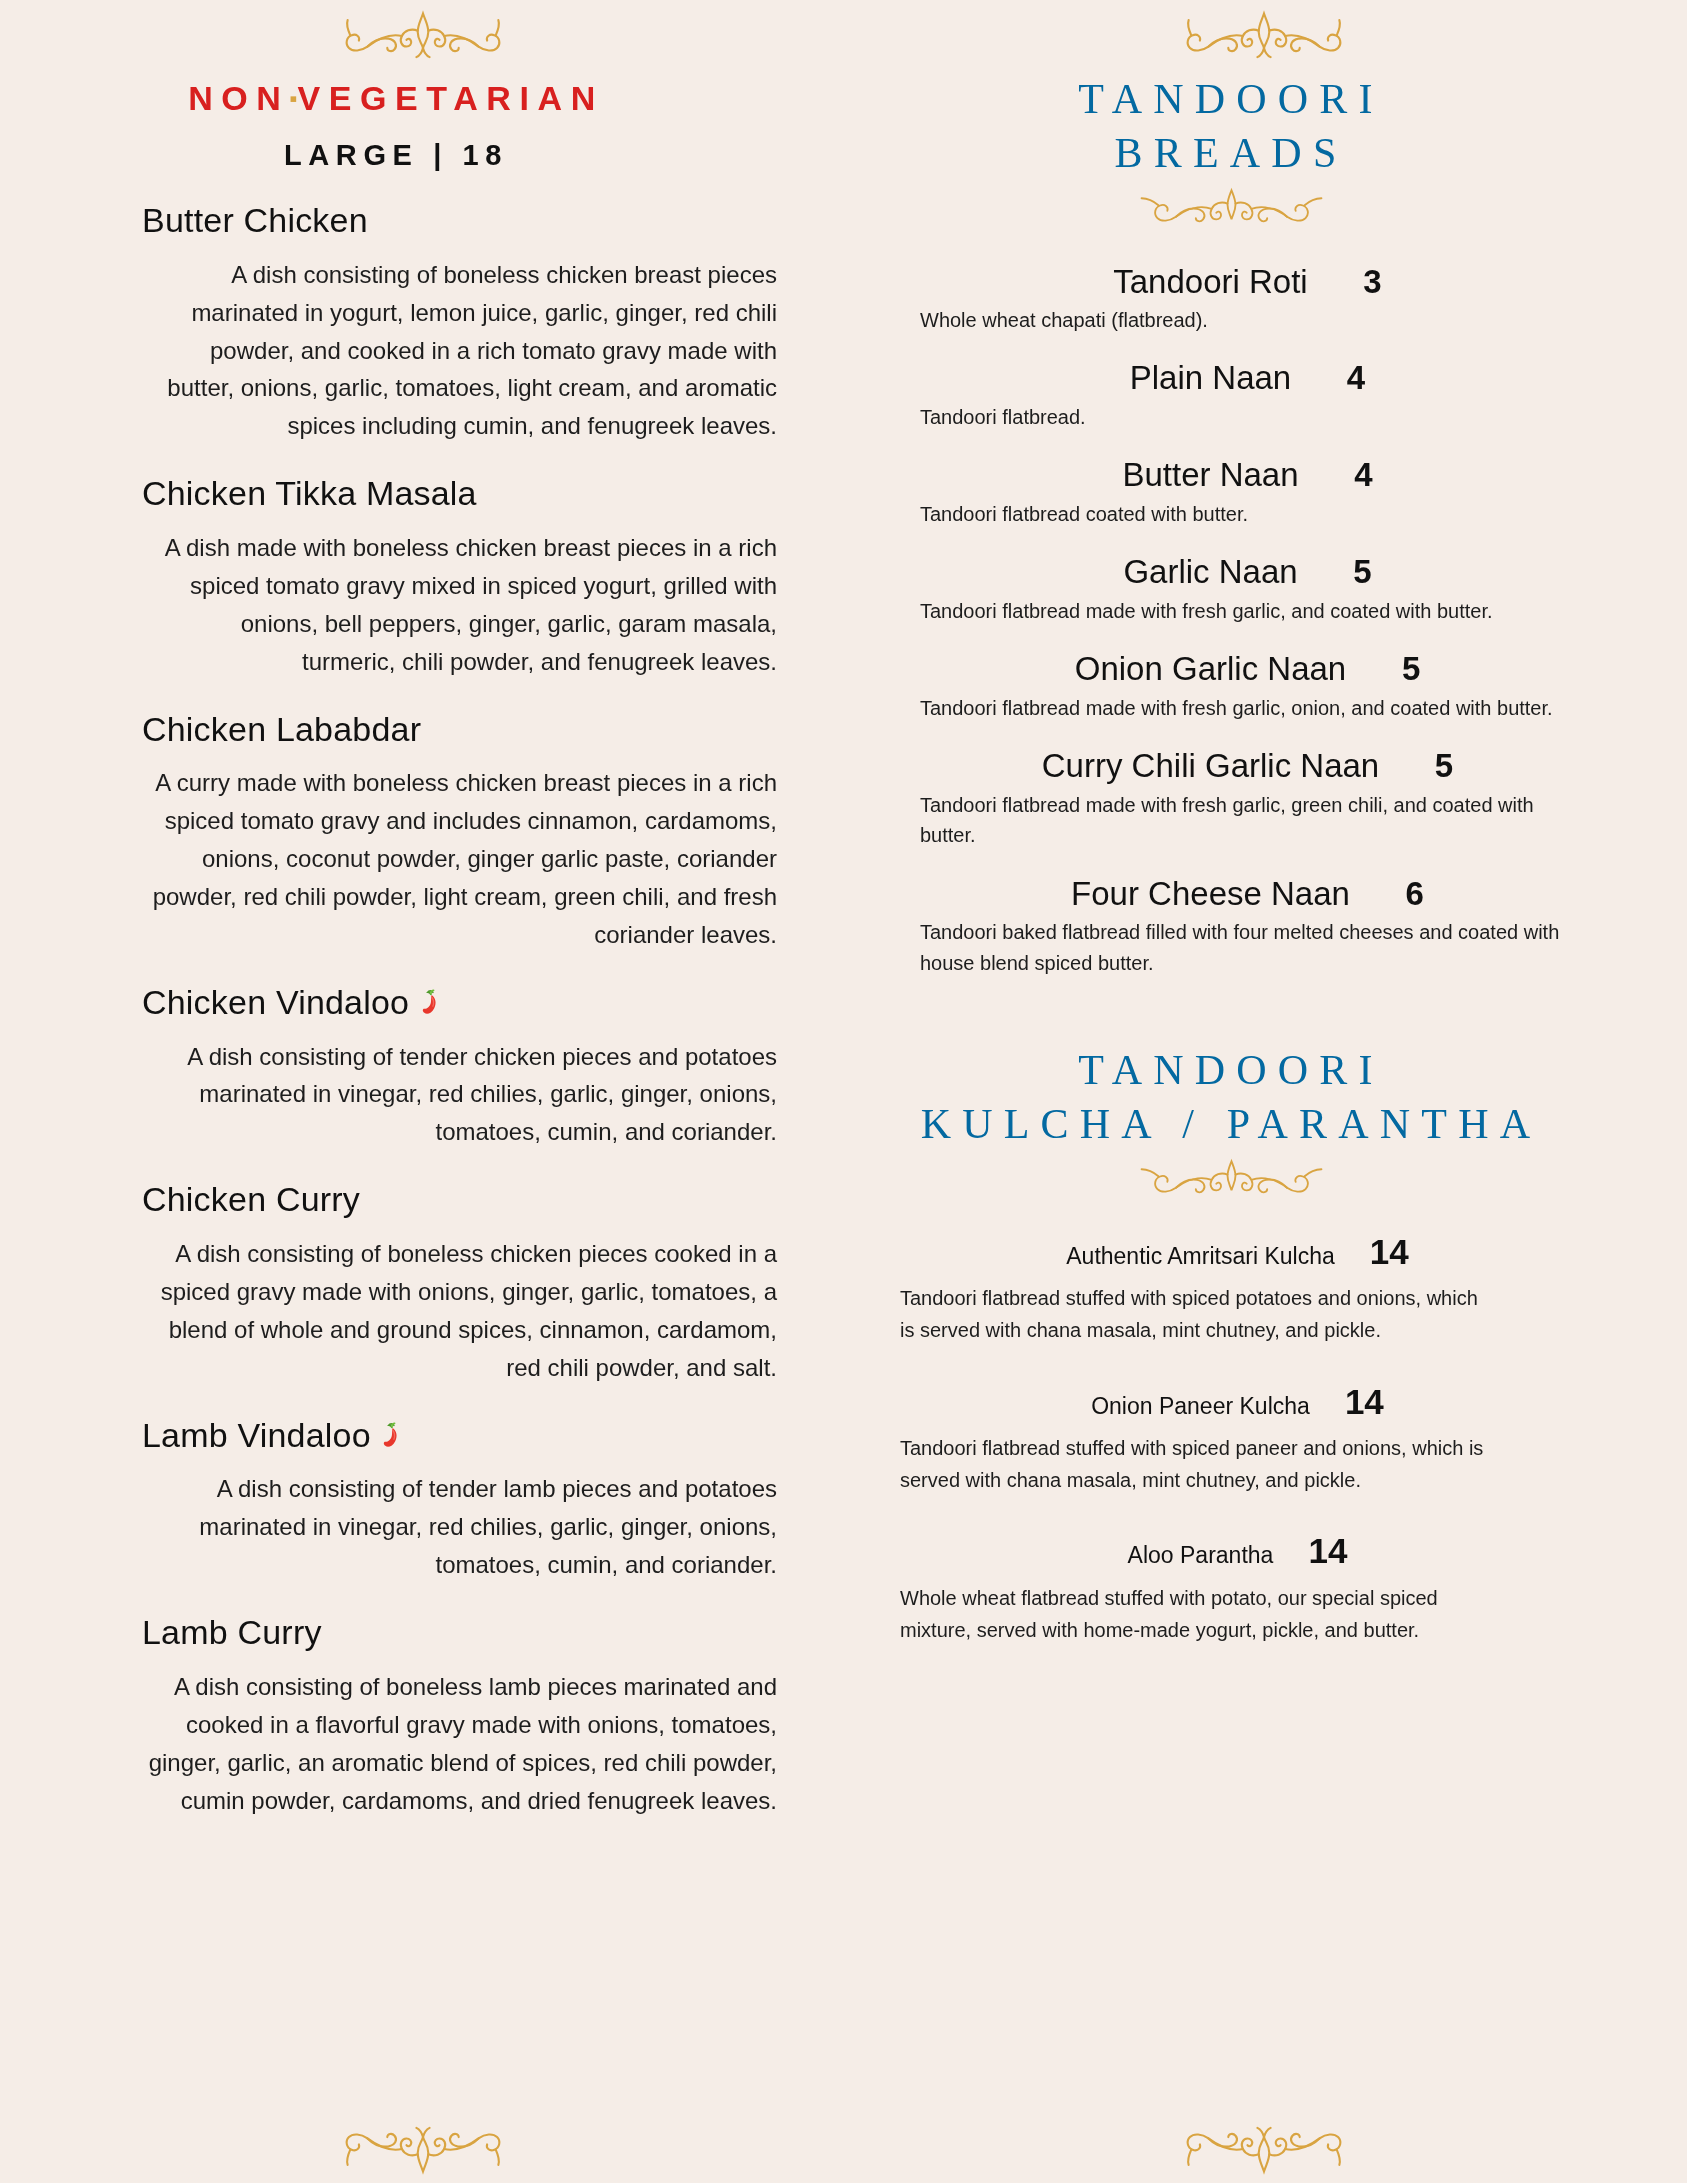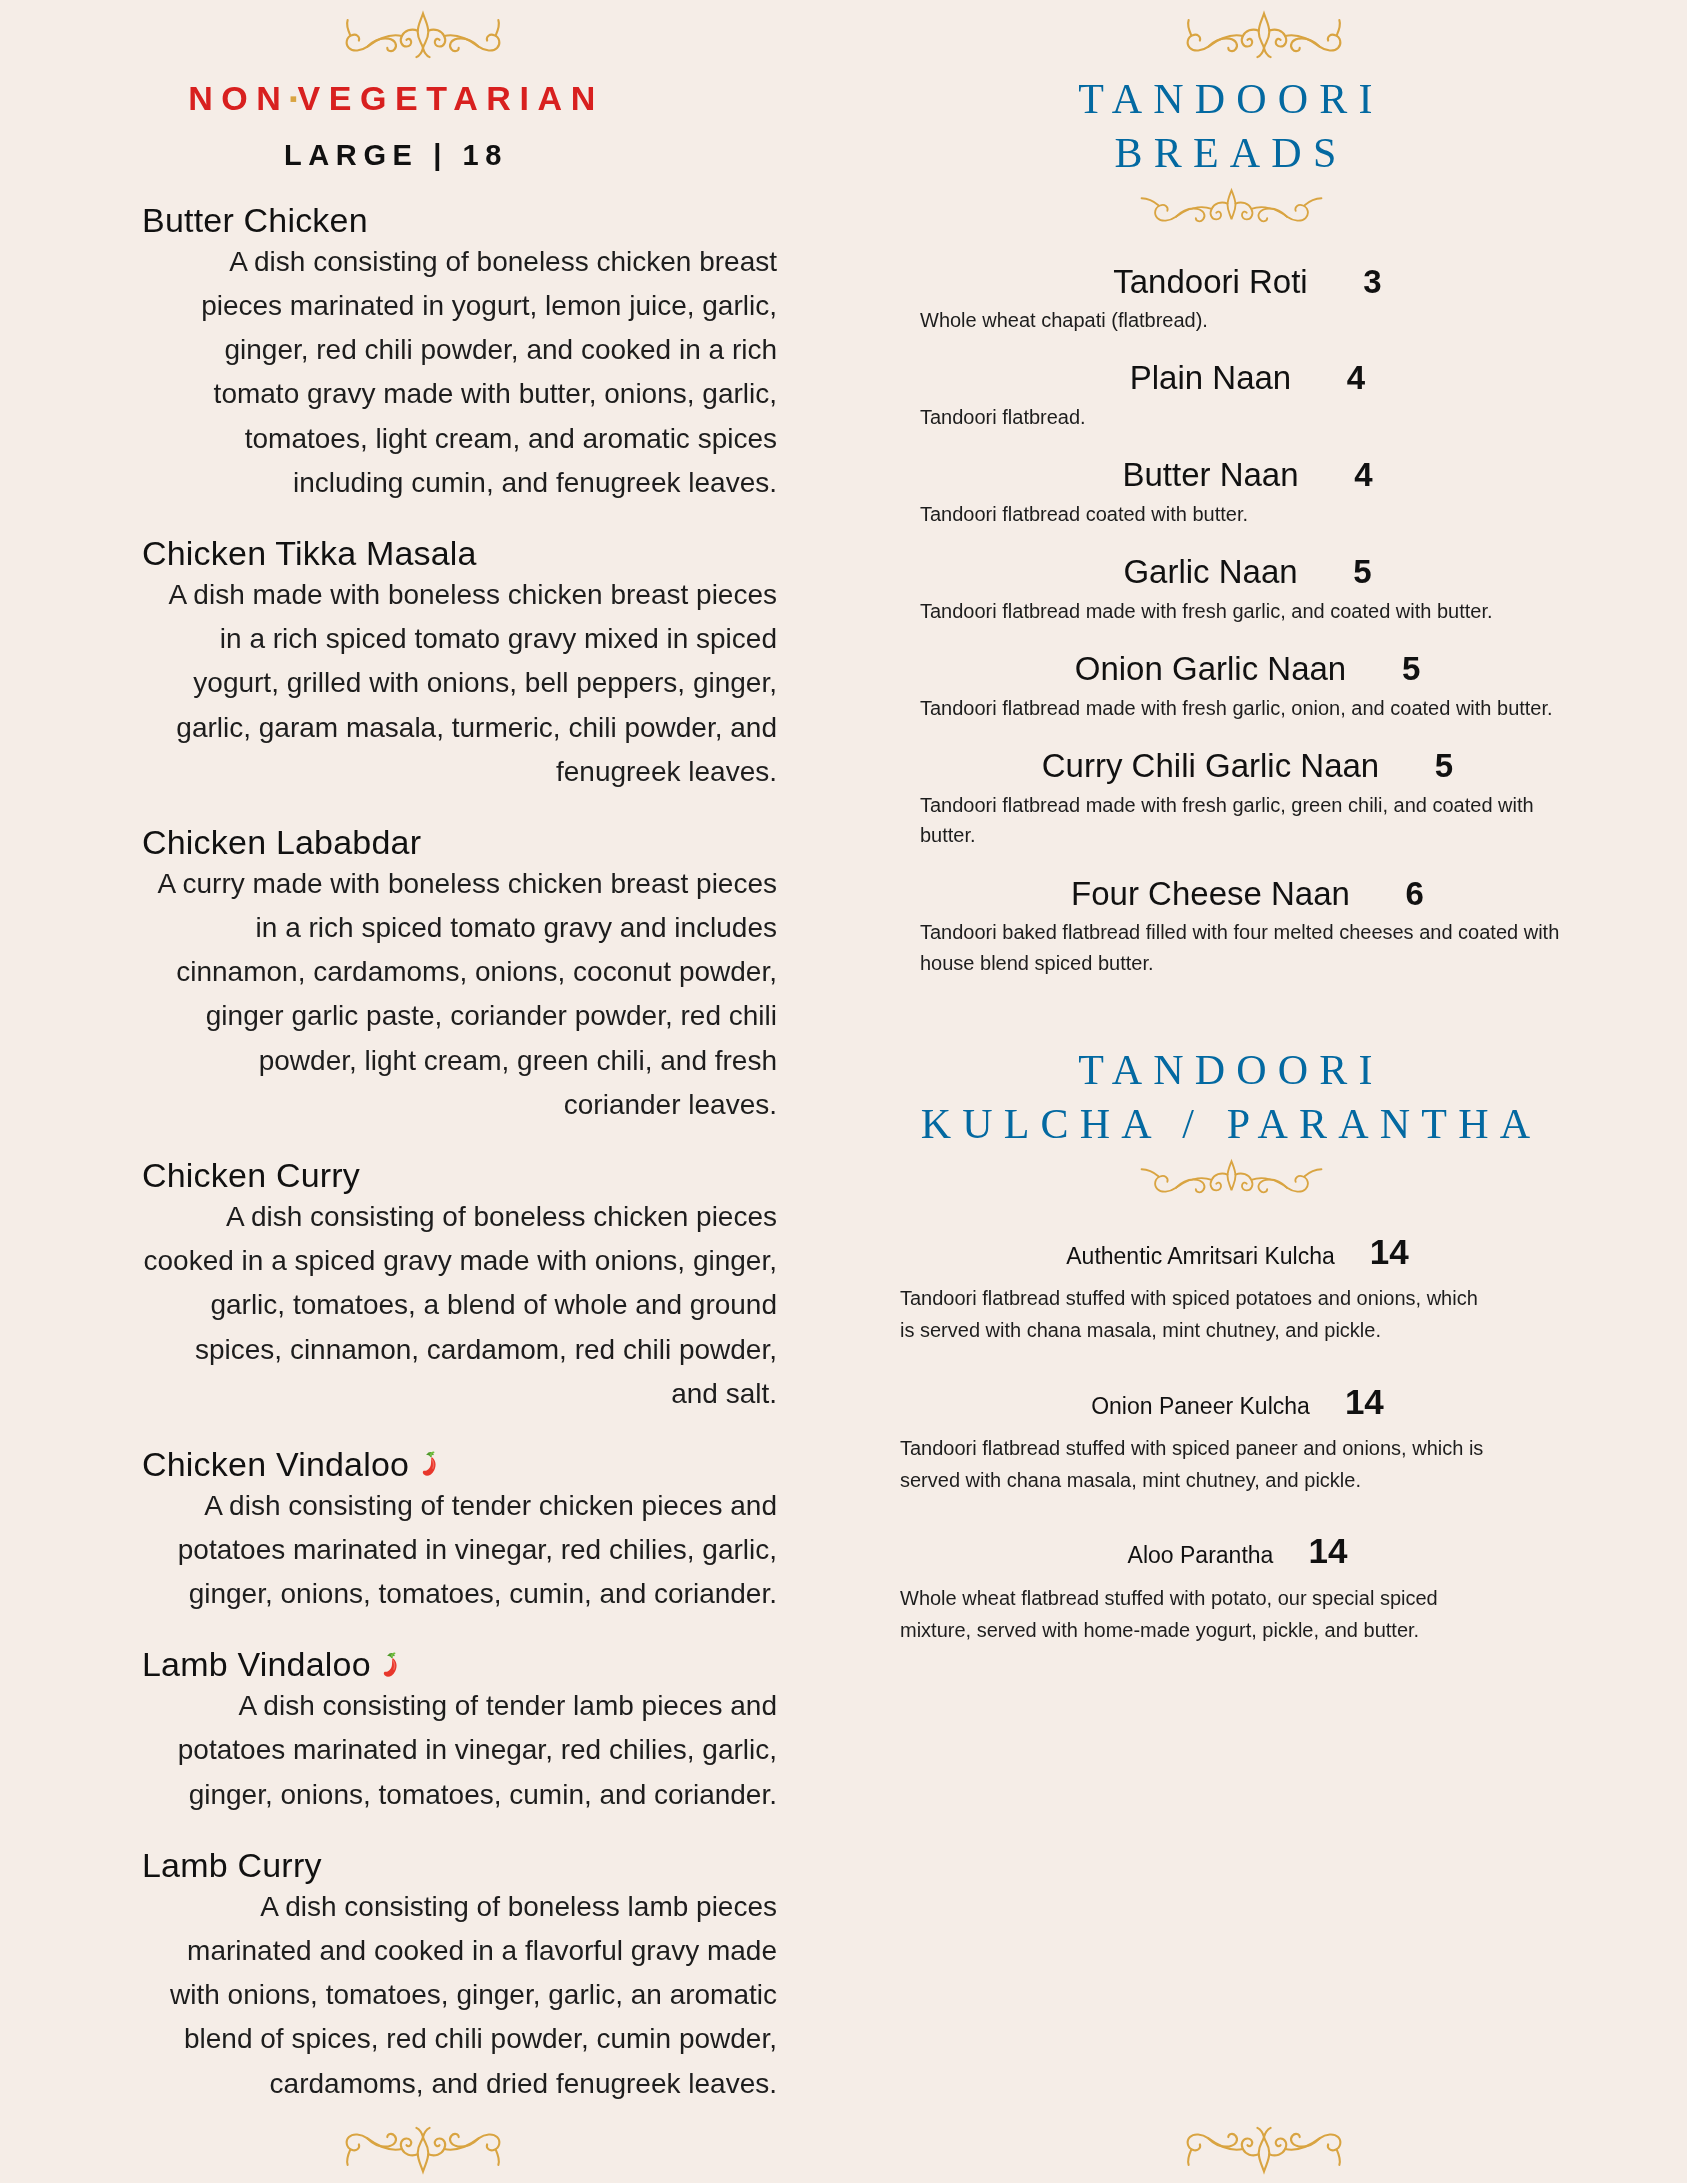--- a/index.html
+++ b/index.html
@@ -95,24 +95,24 @@
     font-size: 34px;
     color: #111;
     letter-spacing: 0.2px;
     line-height: 1.08;
     display: flex;
     align-items: center;
     gap: 9.3px;
   }
   .dish-desc {
     font-family: "Liberation Sans", sans-serif;
-    font-size: 28px;
+    font-size: 24px;
     color: #1d1d1d;
     line-height: 1.58;
-    margin-top: 1px;
+    margin-top: 17px;
     max-width: 635px;
   }
 
   
   .chili { width: 22.5px; height: 26.5px; display: inline-block; }
   .chili svg { width: 100%; height: 100%; display: block; }
 
   
   .sec-header {
     text-align: center;
@@ -272,38 +272,38 @@
 
     <div class="dish">
       <div class="dish-name">
         <span>Chicken Lababdar</span>
       </div>
       <div class="dish-desc">A curry made with boneless chicken breast pieces in a rich spiced tomato gravy and includes cinnamon, cardamoms, onions, coconut powder, ginger garlic paste, coriander powder, red chili powder, light cream, green chili, and fresh coriander leaves.</div>
     </div>
 
     <div class="dish">
       <div class="dish-name">
-        <span>Chicken Curry</span>
-      </div>
-      <div class="dish-desc">A dish consisting of boneless chicken pieces cooked in a spiced gravy made with onions, ginger, garlic, tomatoes, a blend of whole and ground spices, cinnamon, cardamom, red chili powder, and salt.</div>
-    </div>
-
-    <div class="dish">
-      <div class="dish-name">
         <span>Chicken Vindaloo</span>
         <span class="chili">
           <svg viewBox="0 0 34 40">
             <path d="M21 5 C19 2 15 2 13 5 C15 5 17 6 18 8" fill="none" stroke="#4E9A2A" stroke-width="2.4" stroke-linecap="round"></path>
             <path d="M18 7 C18 4 20 2 22 2" fill="none" stroke="#6FBF3A" stroke-width="2.6" stroke-linecap="round"></path>
             <path d="M19 9 C25 13 27 21 23 29 C19 37 12 39 8 36 C5 34 5 30 8 30 C13 30 17 26 18 20 C18.6 16 18 12 19 9 Z" fill="#E8372C"></path>
             <path d="M19 12 C22 16 23 21 21 26" fill="none" stroke="#F4695C" stroke-width="2" stroke-linecap="round"></path>
           </svg>
         </span>
       </div>
       <div class="dish-desc">A dish consisting of tender chicken pieces and potatoes marinated in vinegar, red chilies, garlic, ginger, onions, tomatoes, cumin, and coriander.</div>
+    </div>
+
+    <div class="dish">
+      <div class="dish-name">
+        <span>Chicken Curry</span>
+      </div>
+      <div class="dish-desc">A dish consisting of boneless chicken pieces cooked in a spiced gravy made with onions, ginger, garlic, tomatoes, a blend of whole and ground spices, cinnamon, cardamom, red chili powder, and salt.</div>
     </div>
 
     <div class="dish">
       <div class="dish-name">
         <span>Lamb Vindaloo</span>
         <span class="chili">
           <svg viewBox="0 0 34 40">
             <path d="M21 5 C19 2 15 2 13 5 C15 5 17 6 18 8" fill="none" stroke="#4E9A2A" stroke-width="2.4" stroke-linecap="round"></path>
             <path d="M18 7 C18 4 20 2 22 2" fill="none" stroke="#6FBF3A" stroke-width="2.6" stroke-linecap="round"></path>
             <path d="M19 9 C25 13 27 21 23 29 C19 37 12 39 8 36 C5 34 5 30 8 30 C13 30 17 26 18 20 C18.6 16 18 12 19 9 Z" fill="#E8372C"></path>

